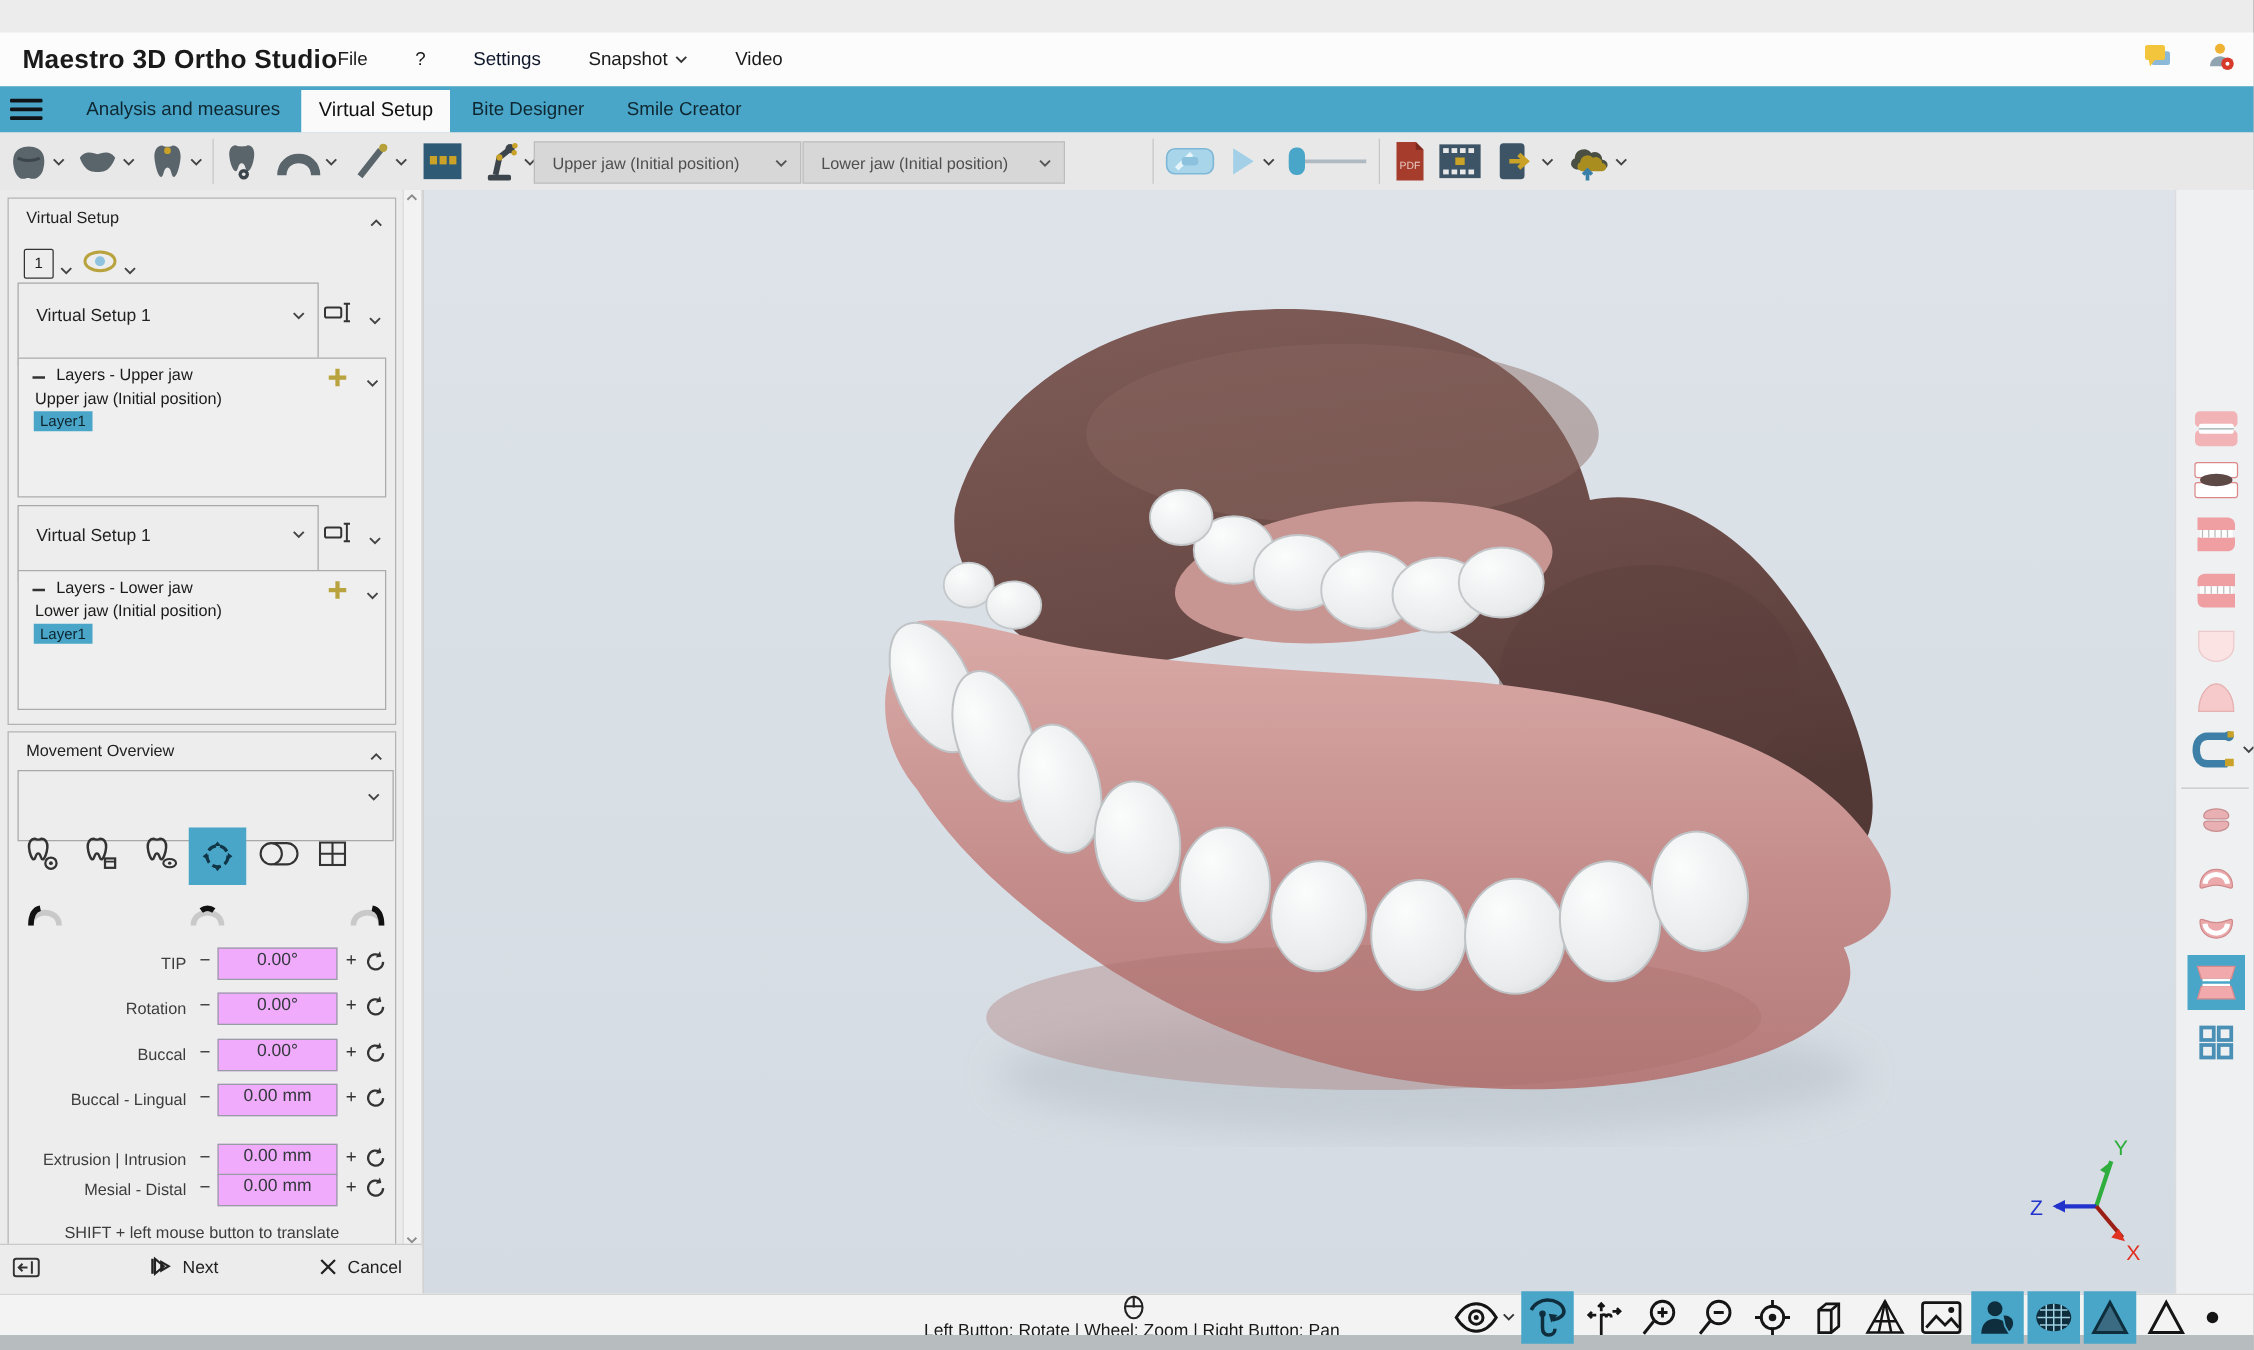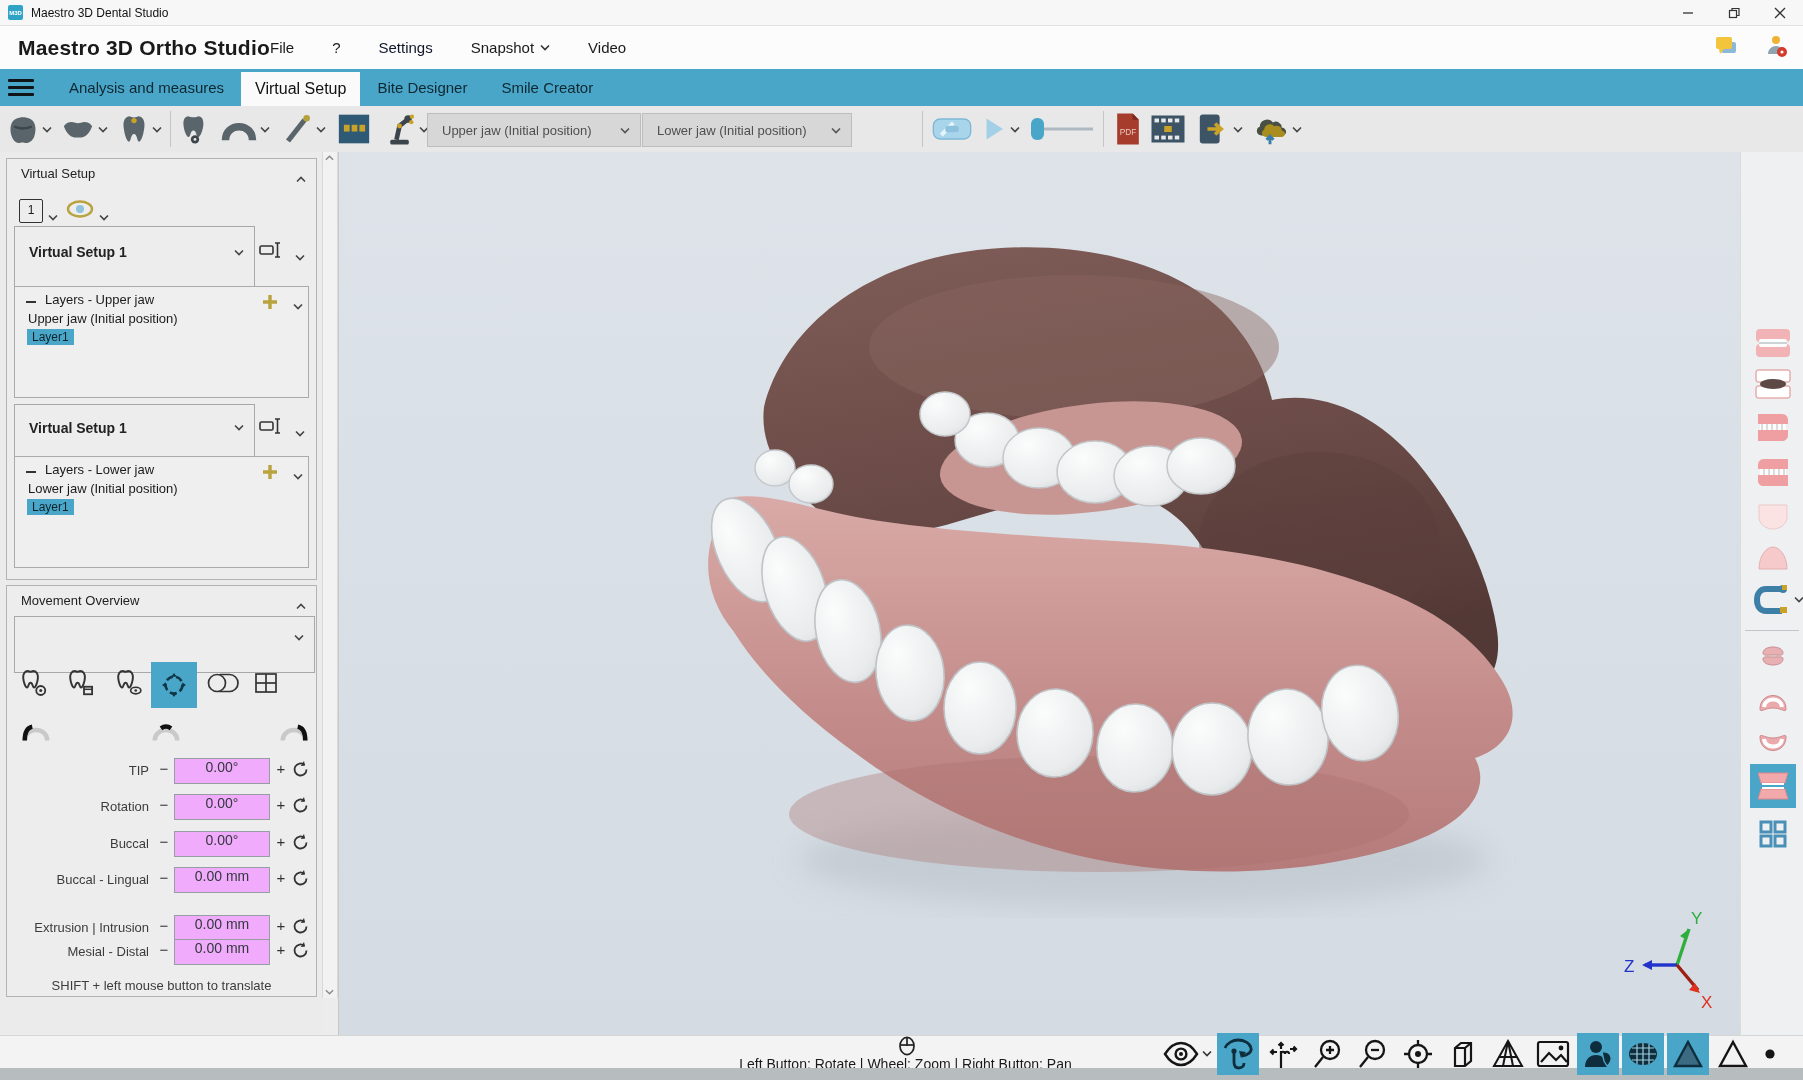--- a/index.html
+++ b/index.html
@@ -32,21 +32,21 @@
   .tdiv{position:absolute;top:5px;width:1px;height:36px;background:#c6c6c6;}
   .jawsel{background:#d7d7d7;border:1px solid #bdbdbd;color:#4f4f4f;font-size:13px;height:32px;top:7px;
           display:flex;align-items:center;padding:0 10px 0 14px;justify-content:space-between;}
   .cv{width:10px;height:7px;flex:0 0 auto;}
   
   .leftpanel{left:0;top:152px;width:322px;height:883px;background:#ebebeb;}
   .sect{position:absolute;background:#ededed;border:1px solid #b3b3b3;}
   .secthead{position:absolute;left:14px;top:7px;font-size:13px;color:#222;}
   .collup{position:absolute;right:10px;top:10px;}
   .combo{position:absolute;background:#ededed;border:1px solid #a8a8a8;display:flex;align-items:center;
-         font-size:14px;color:#222;padding:0 10px 15px 14px;justify-content:space-between;font-weight:bold;}
+         font-size:14px;color:#222;padding:0 10px 15px 14px;justify-content:space-between;}
   .box{position:absolute;background:#efefef;border:1px solid #ababab;font-size:13px;}
   .chip{display:inline-block;background:#4aa6c8;color:#0d232c;font-size:12px;padding:1px 5px;}
   .mrow{position:absolute;left:0;height:26px;width:310px;}
   .mlabel{position:absolute;left:0;top:5px;width:142px;text-align:right;font-size:13px;color:#3c3c3c;}
   .mminus{position:absolute;left:149px;top:2px;width:16px;height:22px;text-align:center;font-size:15px;color:#333;}
   .mval{position:absolute;left:167px;top:0;width:94px;height:24px;background:#f0abfc;border:1px solid #969da3;
         display:flex;align-items:flex-start;justify-content:center;font-size:14px;color:#33383c;}
   .mplus{position:absolute;left:266px;top:2px;width:16px;height:22px;text-align:center;font-size:15px;color:#333;}
   .mreset{position:absolute;left:284px;top:2px;width:22px;height:22px;}
   .mtool{position:absolute;width:34px;height:34px;display:flex;align-items:center;justify-content:center;}
@@ -68,44 +68,20 @@
   .rightbar{left:1740px;top:152px;width:63px;height:883px;background:#eef0f2;border-left:1px solid #dcdcdc;}
   .ritem{position:absolute;left:11px;width:41px;height:36px;display:flex;align-items:center;justify-content:center;}
   .ritem.sel{background:#4aa6c8;height:44px;width:46px;left:9px;}
   .rdiv{position:absolute;left:4px;width:54px;height:1px;background:#c3c6c9;}
 </style>
 </head>
 <body>
 
 <div id="app">
 
-  <div class="ab titlebar">
-    <div class="appicon">
-        <span>M3D</span>
-      </div>
-    <span class="titletext">Maestro 3D Dental Studio</span>
-    <div class="wctrls">
-      <div class="wbtn">
-          <svg width="12" height="12" viewBox="0 0 12 12">
-            <line x1="1" y1="6" x2="11" y2="6" stroke="#333" stroke-width="1.3"></line>
-          </svg>
-        </div>
-      <div class="wbtn">
-          <svg width="12" height="12" viewBox="0 0 12 12">
-            <rect x="1.5" y="3.5" width="7" height="7" fill="none" stroke="#333" stroke-width="1.2"></rect>
-            <path d="M4 3.5V1.5h7v7H9" fill="none" stroke="#333" stroke-width="1.2"></path>
-          </svg>
-        </div>
-      <div class="wbtn">
-          <svg width="12" height="12" viewBox="0 0 12 12">
-            <path d="M1 1L11 11M11 1L1 11" stroke="#333" stroke-width="1.3"></path>
-          </svg>
-        </div>
-    </div>
-  </div>
 
   <div class="ab menubar">
     <span class="brand">Maestro 3D Ortho Studio</span>
     <span class="mi">
         <span>File</span>
       </span>
     <span class="mi">
         <span>?</span>
       </span>
     <span class="mi dis">
@@ -719,20 +695,42 @@
     <div class="ritem" style="top:664px;">
       <svg width="30" height="30" viewBox="0 0 30 30" fill="none" stroke="#4a8fb5" stroke-width="3">
           <rect x="3" y="3" width="10" height="10"></rect>
           <rect x="17" y="3" width="10" height="10"></rect>
           <rect x="3" y="17" width="10" height="10"></rect>
           <rect x="17" y="17" width="10" height="10"></rect>
         </svg>
       </div>
   </div>
 
+  <div class="ab pfooter">
+    <span class="fbtn" style="left:10px;">
+      <svg width="22" height="18" viewBox="0 0 22 18">
+          <rect x="1" y="2" width="20" height="14" rx="2" fill="none" stroke="#333" stroke-width="1.6"></rect>
+          <path d="M12 9H5M8 6L5 9l3 3" stroke="#333" stroke-width="1.6" fill="none"></path>
+          <line x1="15.5" y1="4" x2="15.5" y2="14" stroke="#333" stroke-width="1.6"></line>
+        </svg>
+      </span>
+    <span class="fbtn" style="left:120px;">
+      <svg width="18" height="16" viewBox="0 0 18 16">
+          <line x1="2" y1="2" x2="2" y2="14" stroke="#222" stroke-width="2"></line>
+          <path d="M4 2l7 6-7 6zM9 4.5L15 8l-6 3.5z" fill="none" stroke="#222" stroke-width="1.7"></path>
+        </svg>
+      <span>Next</span>
+      </span>
+    <span class="fbtn" style="left:255px;">
+      <svg width="15" height="15" viewBox="0 0 15 15">
+          <path d="M2 2l11 11M13 2L2 13" stroke="#222" stroke-width="1.8"></path>
+        </svg>
+      <span>Cancel</span>
+      </span>
+  </div>
 
   <div class="ab statusbar">
     <span style="margin-left:10px;display:flex;align-items:center;">
       <svg width="18" height="20" viewBox="0 0 18 20">
           <ellipse cx="9" cy="10" rx="7" ry="8.6" fill="none" stroke="#222" stroke-width="1.7"></ellipse>
           <line x1="9" y1="2" x2="9" y2="10" stroke="#222" stroke-width="1.7"></line>
           <line x1="2.4" y1="9" x2="15.6" y2="9" stroke="#222" stroke-width="1.7"></line>
         </svg>
       </span>
     <span style="margin-left:8px;font-size:14px;">Left Button: Rotate | Wheel: Zoom | Right Button: Pan</span>

